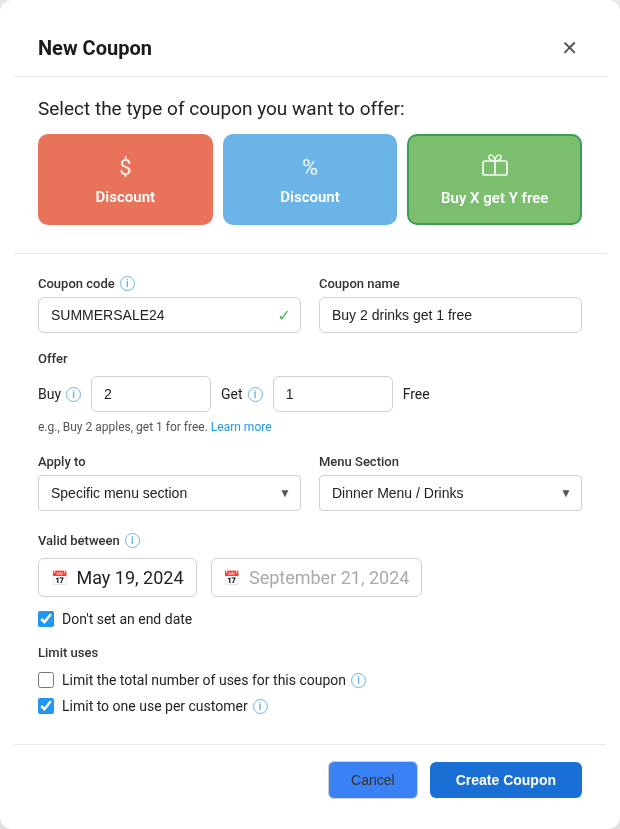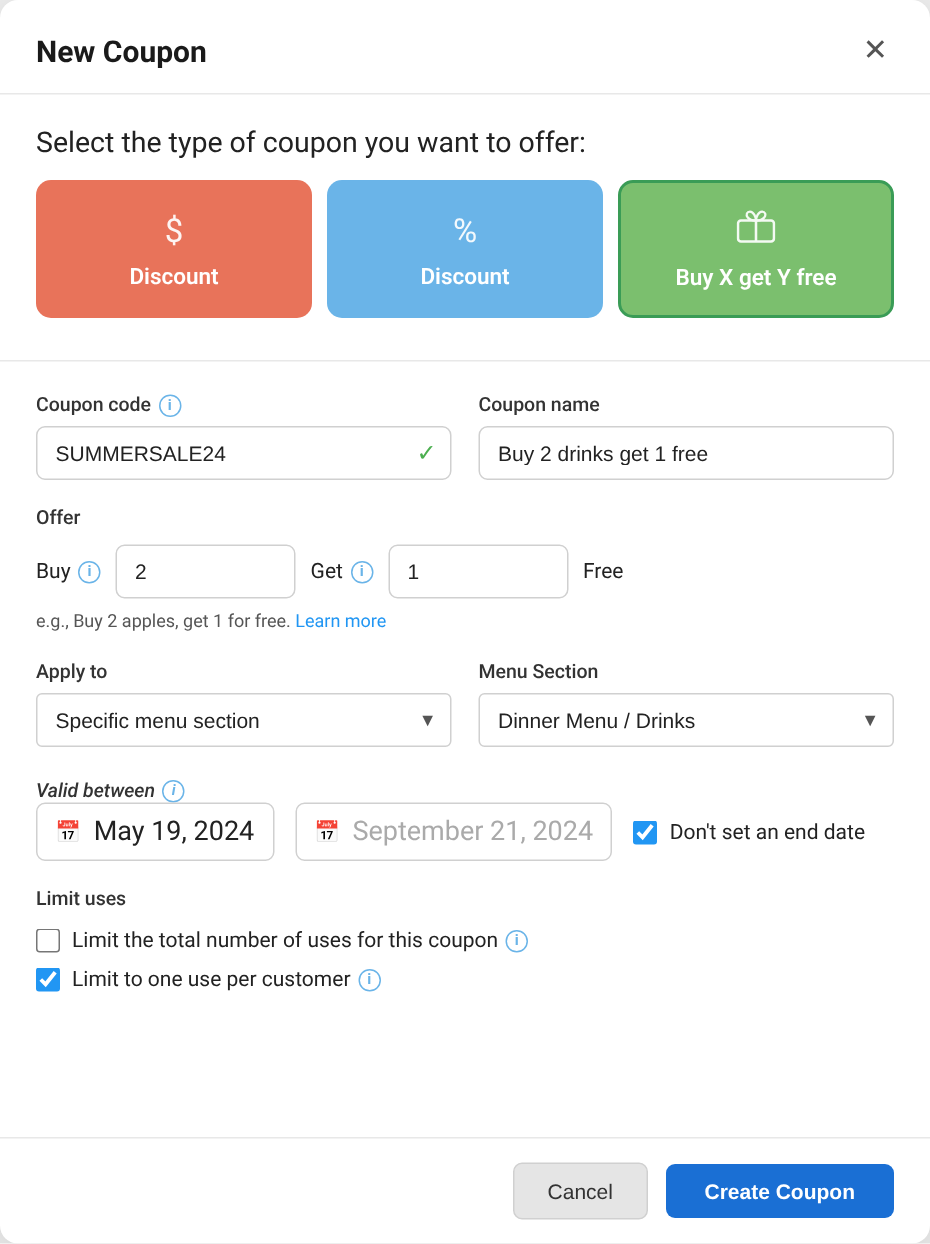--- a/index.html
+++ b/index.html
@@ -10,21 +10,21 @@
       align-items: center;
       justify-content: center;
       min-height: 100vh;
     }
     .modal {
       background: #fff;
       width: 620px;
       min-height: 829px;
       border-radius: 12px;
       box-shadow: 0 8px 40px rgba(0,0,0,0.18);
-      padding: 0;
+      padding: 14px;
       position: relative;
       display: flex;
       flex-direction: column;
     }
     .modal-header {
       display: flex;
       align-items: center;
       justify-content: space-between;
       padding: 22px 24px 16px 24px;
       border-bottom: 1px solid #e8e8e8;
@@ -250,24 +250,24 @@
       font-size: 12px;
       pointer-events: none;
     }
     .valid-section {
       margin-bottom: 18px;
     }
     .valid-label {
       font-size: 13px;
       font-weight: 500;
       color: #333;
+      margin-bottom: 10px;
       display: flex;
       align-items: flex-start;
       gap: 5px;
-      font-style: italic;
     }
     .date-row {
       display: flex;
       align-items: center;
       gap: 14px;
       flex-wrap: wrap;
     }
     .date-input-wrapper {
       display: flex;
       align-items: center;
@@ -335,21 +335,21 @@
     .modal-footer {
       display: flex;
       align-items: center;
       justify-content: flex-end;
       gap: 12px;
       padding: 16px 24px;
       border-top: 1px solid #e8e8e8;
       margin-top: auto;
     }
     .cancel-btn {
-      background: #e5e5e5;
+      background: #3b82f6;
       border: 1px solid #d0d0d0;
       border-radius: 6px;
       padding: 10px 22px;
       font-size: 14px;
       color: #333;
       cursor: pointer;
       font-weight: 500;
     }
     .create-btn {
       background: #1a6fd4;

